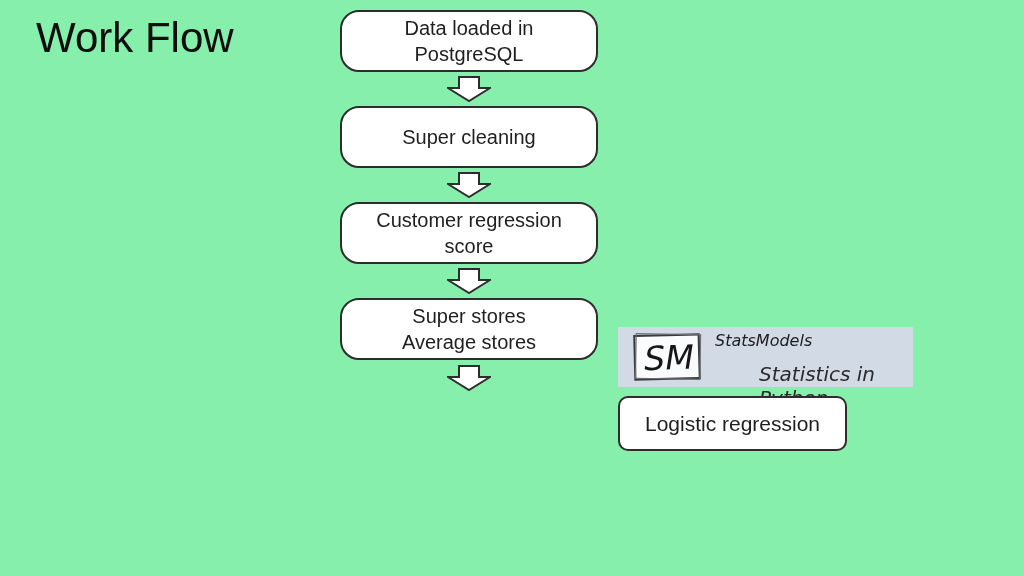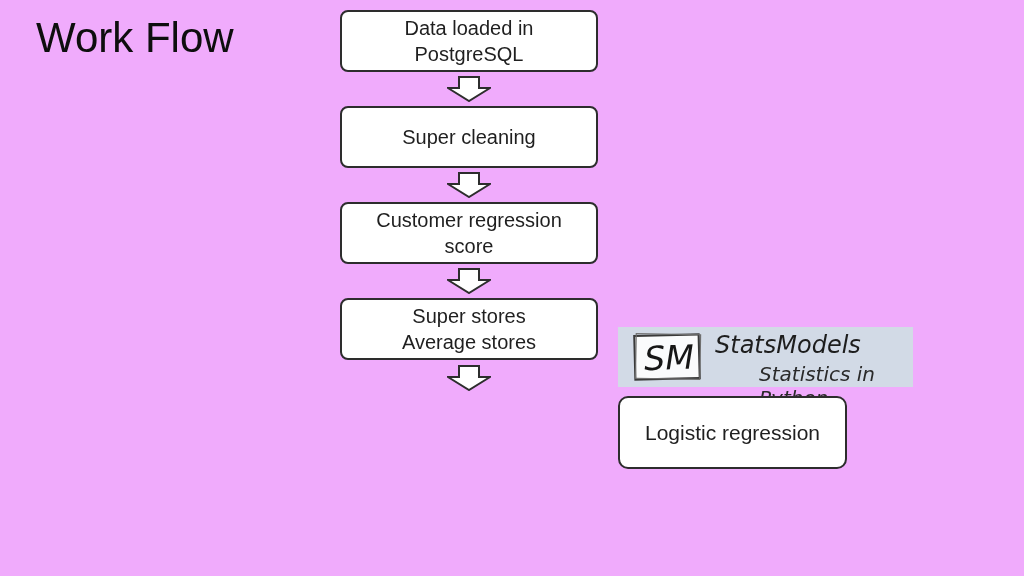--- a/index.html
+++ b/index.html
@@ -1,52 +1,52 @@
 <!DOCTYPE html>
 <html><head>
 <meta charset="utf-8">
 <style>
   html,body { margin:0; padding:0; background:#fff; }
   .slide {
     position:relative; width:1024px; height:576px;
-    background:#f0abfc; overflow:hidden;
+    background:#86efac; overflow:hidden;
     font-family:"Liberation Sans", sans-serif;
   }
   .title {
     position:absolute; left:36px; top:14px; margin:0;
     font-size:42px; font-weight:400; color:#0e0e0e;
     font-family:"Liberation Sans", sans-serif;
   }
   .flow-box {
     position:absolute; left:340px; width:258px; height:62px;
-    border:2px solid #2d2d2d; border-radius:8px; background:#ffffff;
+    border:2px solid #2d2d2d; border-radius:19px; background:#ffffff;
     box-sizing:border-box;
     display:flex; align-items:center; justify-content:center;
     text-align:center; white-space:pre-line;
     font-size:20px; line-height:26px; color:#1f1f1f;
   }
   .b1{top:10px} .b2{top:106px} .b3{top:202px} .b4{top:298px} .b5{top:395px}
   .arrow { position:absolute; left:447px; width:44px; height:26px; }
   .a1{top:76px} .a2{top:172px} .a3{top:268px} .a4{top:365px}
   .side-box {
-    position:absolute; left:618px; top:396px; width:229px; height:73px;
+    position:absolute; left:618px; top:396px; width:229px; height:55px;
     border:2px solid #2d2d2d; border-radius:10px; background:#ffffff;
     box-sizing:border-box;
     display:flex; align-items:center; justify-content:center;
     font-size:21px; color:#1f1f1f;
   }
   .logo {
     position:absolute; left:618px; top:327px; width:295px; height:60px;
     background:#d2dae6;
   }
   .sm-mark { position:absolute; left:12px; top:3px; width:74px; height:54px; }
   .logo-name {
     position:absolute; left:97px; top:4px;
     font-family:"DejaVu Sans", sans-serif; font-style:italic;
-    font-size:24px; color:#1d1d1d;
+    font-size:16px; color:#1d1d1d;
   }
   .logo-tagline {
     position:absolute; left:141px; top:35px;
     font-family:"DejaVu Sans", sans-serif; font-style:italic;
     font-size:20px; color:#2a2a2a;
   }
 </style>
 </head>
 <body>
 

